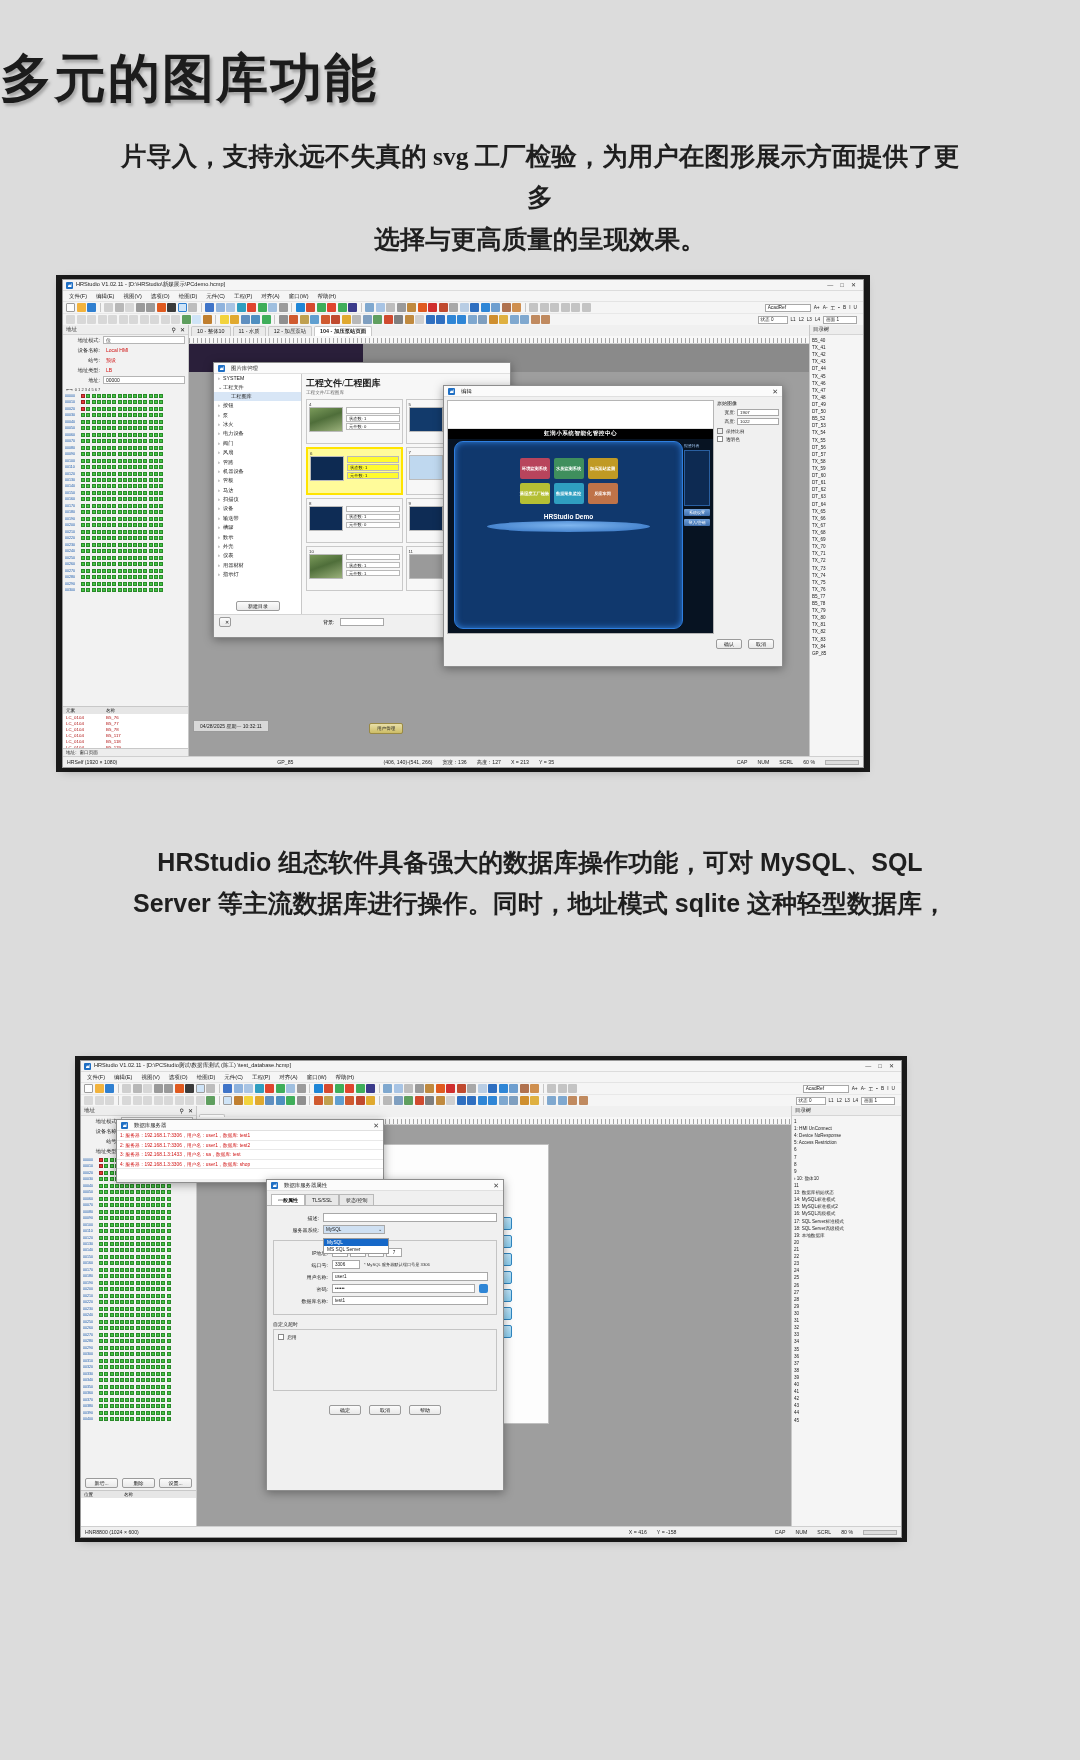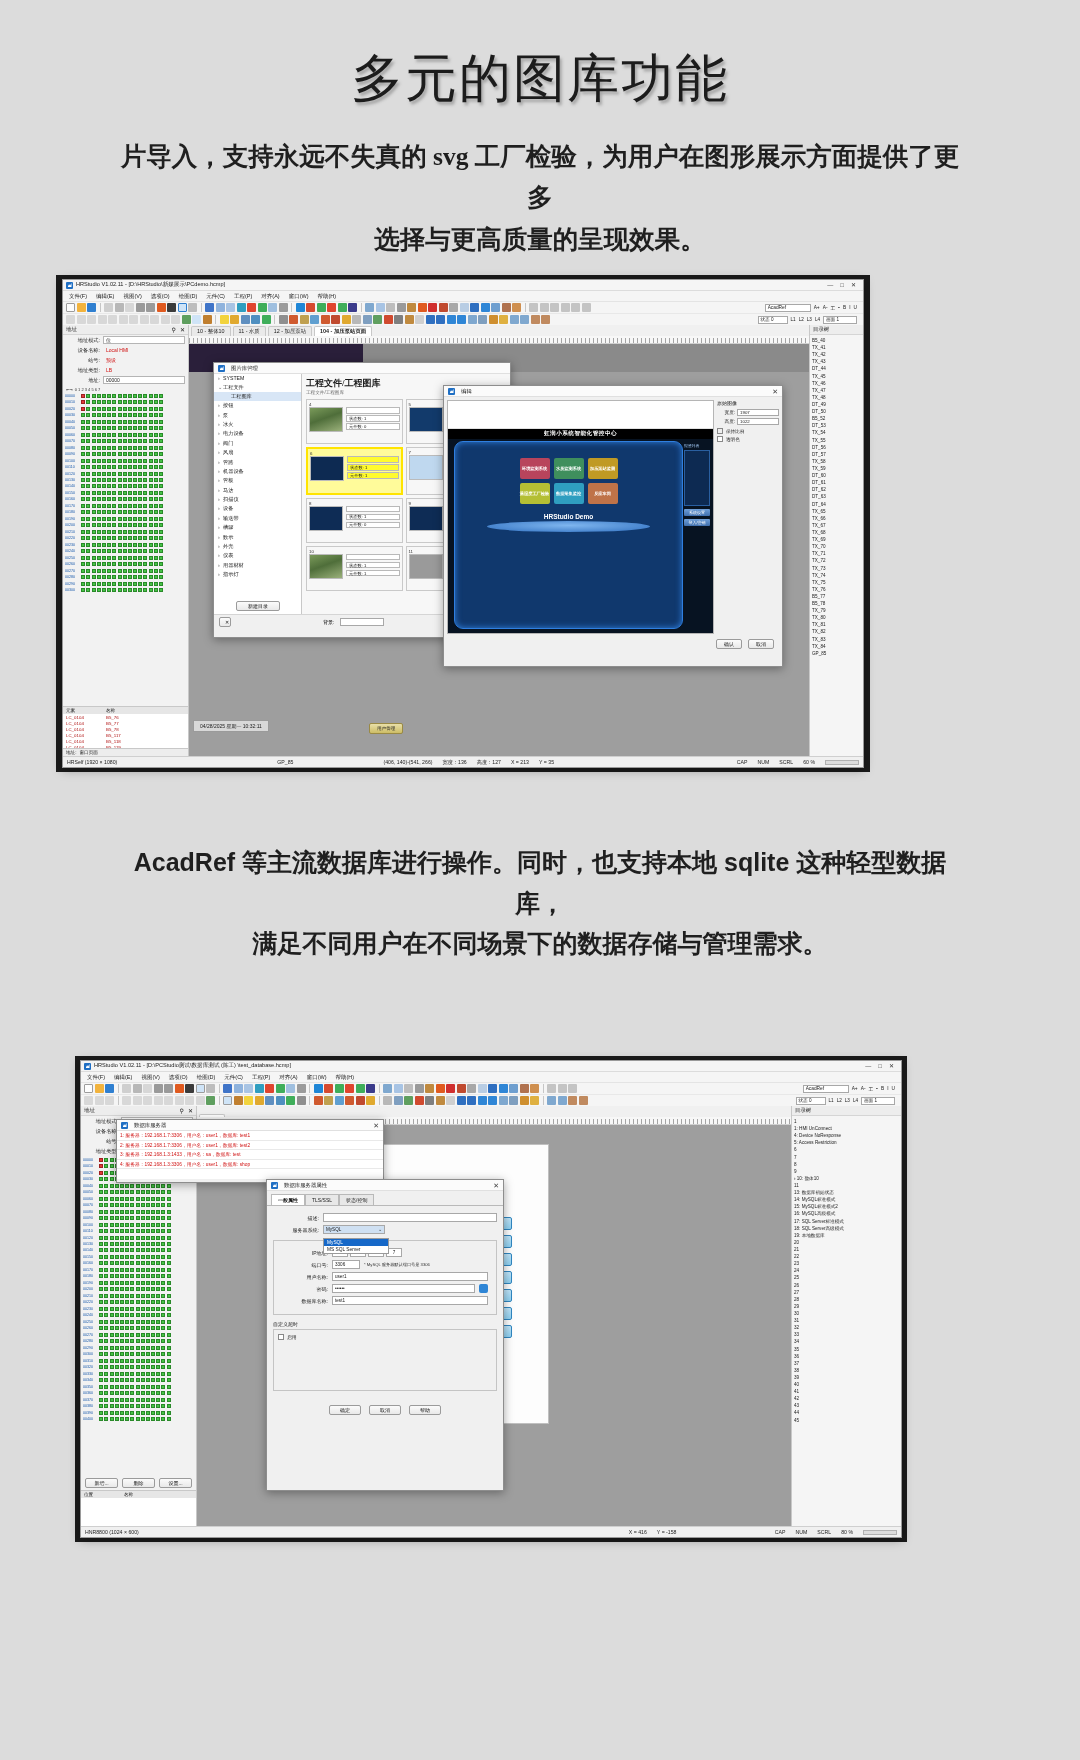--- a/index.html
+++ b/index.html
@@ -7,23 +7,23 @@
   body {
     width:1080px; height:1760px;
     background:#dcdcdc;
     font-family:"Liberation Sans", sans-serif;
     overflow:hidden;
     position:relative;
   }
 
   
   .section-title{
-    text-align:center;
+    text-align:left;
     font-family:"Liberation Sans", sans-serif;
-    font-weight:normal;
+    font-weight:bold;
     color:#1c1c1c;
     letter-spacing:2px;
     text-shadow:2px 3px 3px rgba(120,120,120,.55);
   }
   .sec1-title{ font-size:52px; padding-top:44px; }
   .sec2-title{ font-size:50px; padding-top:12px; }
   .section-desc{
     text-align:center;
     font-size:25.5px;
     line-height:1.62;
@@ -1321,22 +1321,22 @@
       <span>NUM</span>
       <span>SCRL</span>
       <span>60 %</span>
       <span style="width:34px;height:5px;background:#dcdcdc;border:1px solid #b0b0b0;display:inline-block;"></span>
     </span>
   </div>
 </div>
 
 <div style="position:absolute;left:0;top:820px;width:1080px;">
   <div class="section-desc sec2-desc">
-    <div>AcadRef 等主流数据库进行操作。同时，也支持本地 sqlite 这种轻型数据库，</div>
-    <div>满足不同用户在不同场景下的数据存储与管理需求。</div>
+    <div>HRStudio 组态软件具备强大的数据库操作功能，可对 MySQL、SQL</div>
+    <div>Server 等主流数据库进行操作。同时，地址模式 sqlite 这种轻型数据库，</div>
   </div>
 </div>
 
 <div class="win-frame-border" style="left:75px;top:1056px;width:832px;height:486px;"></div>
 
 <div class="app-window" id="app2" style="left:80px;top:1060px;width:822px;height:478px;">
 
   <div class="titlebar">
     <span class="tb-icon"></span>
     <span class="tb-title">HRStudio V1.02.11 - [D:\PCStudio测试\数据库测试 (陈工) \test_database.hcmp]</span>

